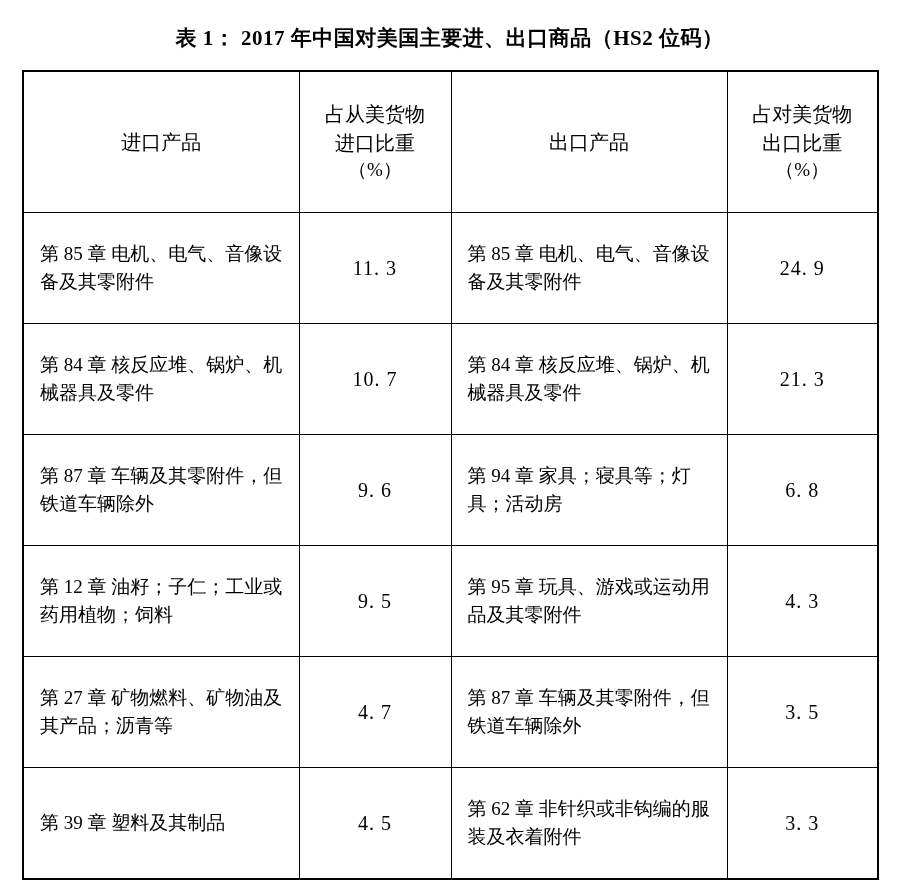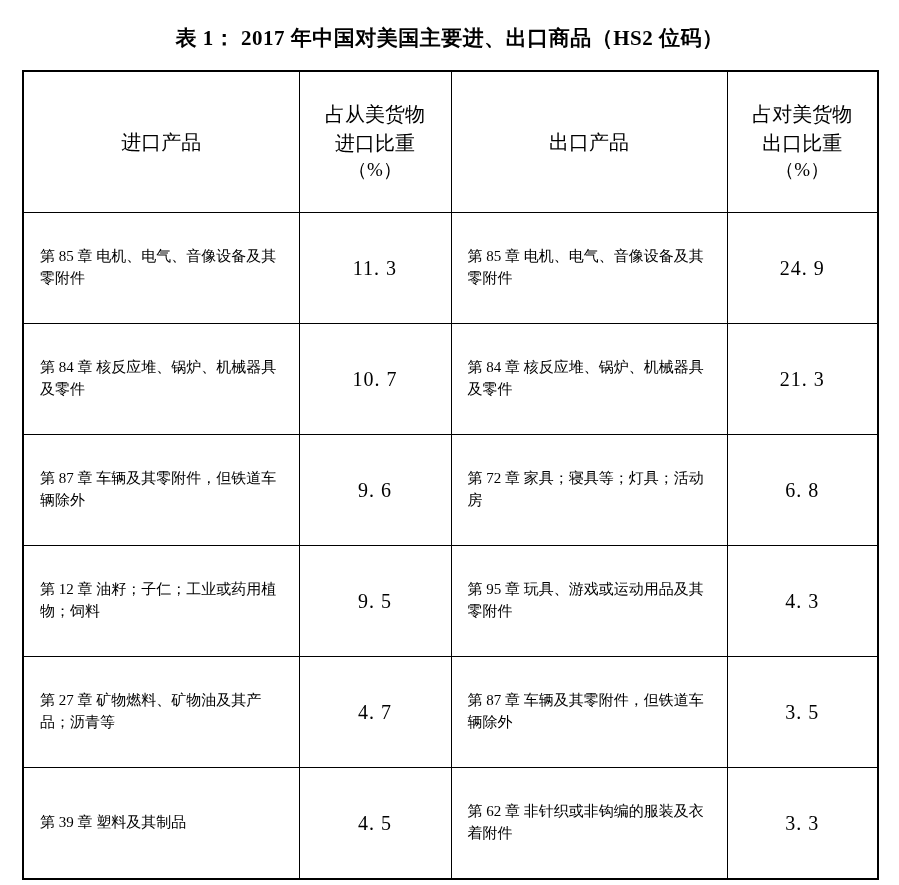--- a/index.html
+++ b/index.html
@@ -57,21 +57,21 @@
     text-align: center;
     font-size: 20px;
     line-height: 1.42;
     padding: 13px 6px;
     height: 108px;
   }
   thead .hdr-sub {
     display: block;
   }
   tbody td {
-    font-size: 15px;
+    font-size: 19px;
     line-height: 1.45;
     height: 78px;
   }
   .cell-text {
     padding: 6px 10px 6px 14px;
     text-align: left;
   }
   .cell-num {
     text-align: center;
     font-size: 20px;
@@ -131,21 +131,21 @@
         </tr>
         <tr>
           <td class="cell-text">第 84 章 核反应堆、锅炉、机械器具及零件</td>
           <td class="cell-num">10. 7</td>
           <td class="cell-text">第 84 章 核反应堆、锅炉、机械器具及零件</td>
           <td class="cell-num">21. 3</td>
         </tr>
         <tr>
           <td class="cell-text">第 87 章 车辆及其零附件，但铁道车辆除外</td>
           <td class="cell-num">9. 6</td>
-          <td class="cell-text">第 72 章 家具；寝具等；灯具；活动房</td>
+          <td class="cell-text">第 94 章 家具；寝具等；灯具；活动房</td>
           <td class="cell-num">6. 8</td>
         </tr>
         <tr>
           <td class="cell-text">第 12 章 油籽；子仁；工业或药用植物；饲料</td>
           <td class="cell-num">9. 5</td>
           <td class="cell-text">第 95 章 玩具、游戏或运动用品及其零附件</td>
           <td class="cell-num">4. 3</td>
         </tr>
         <tr>
           <td class="cell-text">第 27 章 矿物燃料、矿物油及其产品；沥青等</td>

